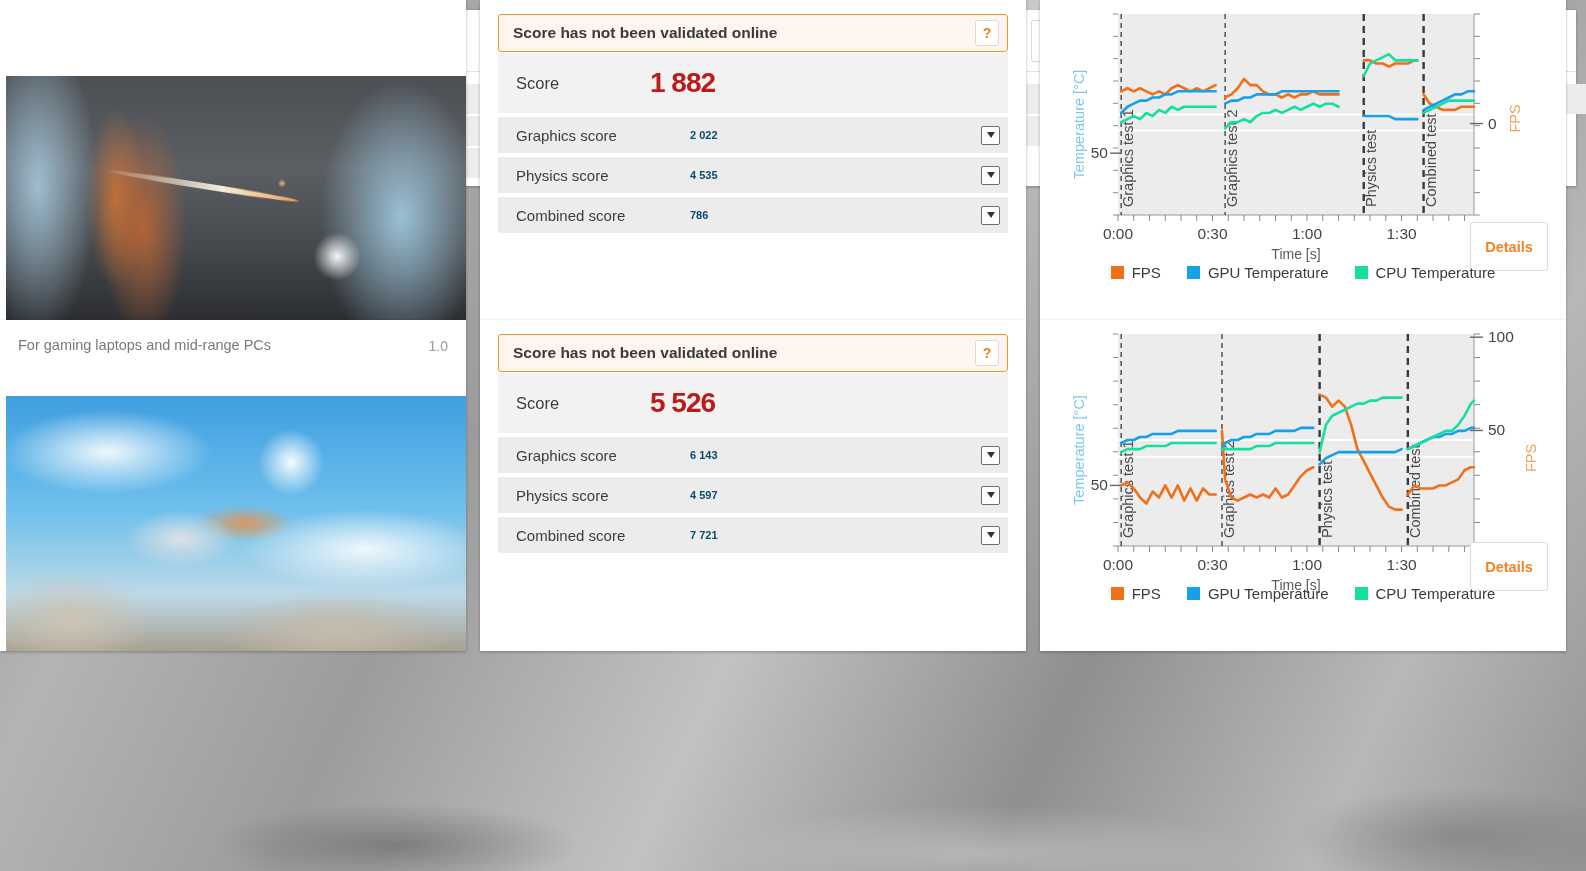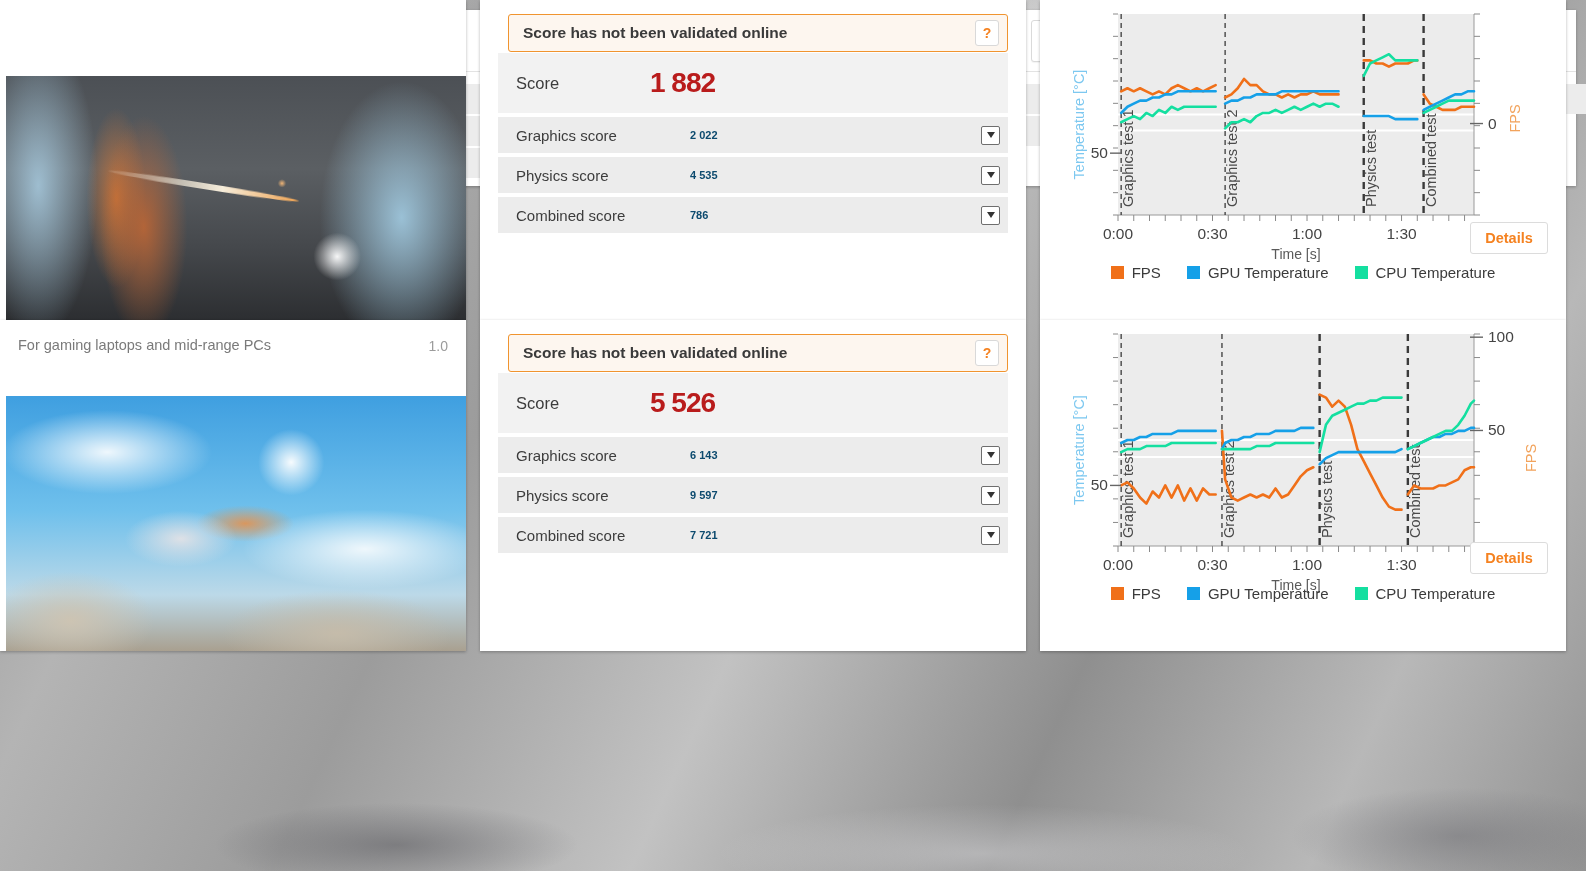--- a/index.html
+++ b/index.html
@@ -142,21 +142,21 @@
       radial-gradient(ellipse 80px 40px at 38% 56%, rgba(226,226,230,.95), transparent 70%),
       radial-gradient(ellipse 70px 26px at 52% 50%, rgba(240,140,60,.8), transparent 70%),
       linear-gradient(180deg, #3f9fe0 0%, #6fc0ec 45%, #bcd9e8 78%, #a9a090 100%);
   }
 
   .bm-mid {
     width: 546px; background: #fff; margin-left: 14px; position: relative;
     box-shadow: 0 1px 3px rgba(0,0,0,.28);
   }
   .validate-bar {
-    margin: 14px 18px 0 28px; height: 38px;
+    margin: 14px 18px 0 18px; height: 38px;
     border: 1px solid #f0942f; border-radius: 3px;
     background: #fdf6ef;
     display: flex; align-items: center; padding: 0 8px 0 14px;
   }
   .validate-text { font-size: 15.5px; font-weight: bold; color: #3a3a3a; }
   .help-btn {
     margin-left: auto; width: 24px; height: 26px;
     border: 1px solid #d9d9d9; border-radius: 3px; background: #fff;
     color: #f58220; font-size: 14px; font-weight: bold;
     display: flex; align-items: center; justify-content: center; cursor: pointer;
@@ -184,21 +184,21 @@
     border-right: 4.5px solid transparent; border-top: 6px solid #333; display: block;
   }
 
   .bm-right {
     flex: 1; background: #fff; margin-left: 14px; position: relative;
     box-shadow: 0 1px 3px rgba(0,0,0,.28);
   }
   .chart-wrap { position: absolute; inset: 0; }
   .details-btn {
     position: absolute; right: 18px;
-    width: 78px; height: 32px;
+    width: 78px; height: 49px;
     background: #fff; border: 1px solid #dcdcdc; border-radius: 3px;
     color: #f58220; font-size: 14.5px; font-weight: bold;
     display: flex; align-items: center; justify-content: center; cursor: pointer;
   }
   #details-fire { top: 222px; }
   #details-sky  { top: 222px; }
 
   .legend {
     position: absolute; left: 0; right: 0; display: flex;
     justify-content: center; gap: 26px; align-items: center;
@@ -430,21 +430,21 @@
         </div>
         <div class="score-row">
           <div class="lbl">Graphics score</div>
           <div class="val">6 143</div>
           <div class="row-toggle">
               <i></i>
             </div>
         </div>
         <div class="score-row">
           <div class="lbl">Physics score</div>
-          <div class="val">9 597</div>
+          <div class="val">4 597</div>
           <div class="row-toggle">
               <i></i>
             </div>
         </div>
         <div class="score-row">
           <div class="lbl">Combined score</div>
           <div class="val">7 721</div>
           <div class="row-toggle">
               <i></i>
             </div>

